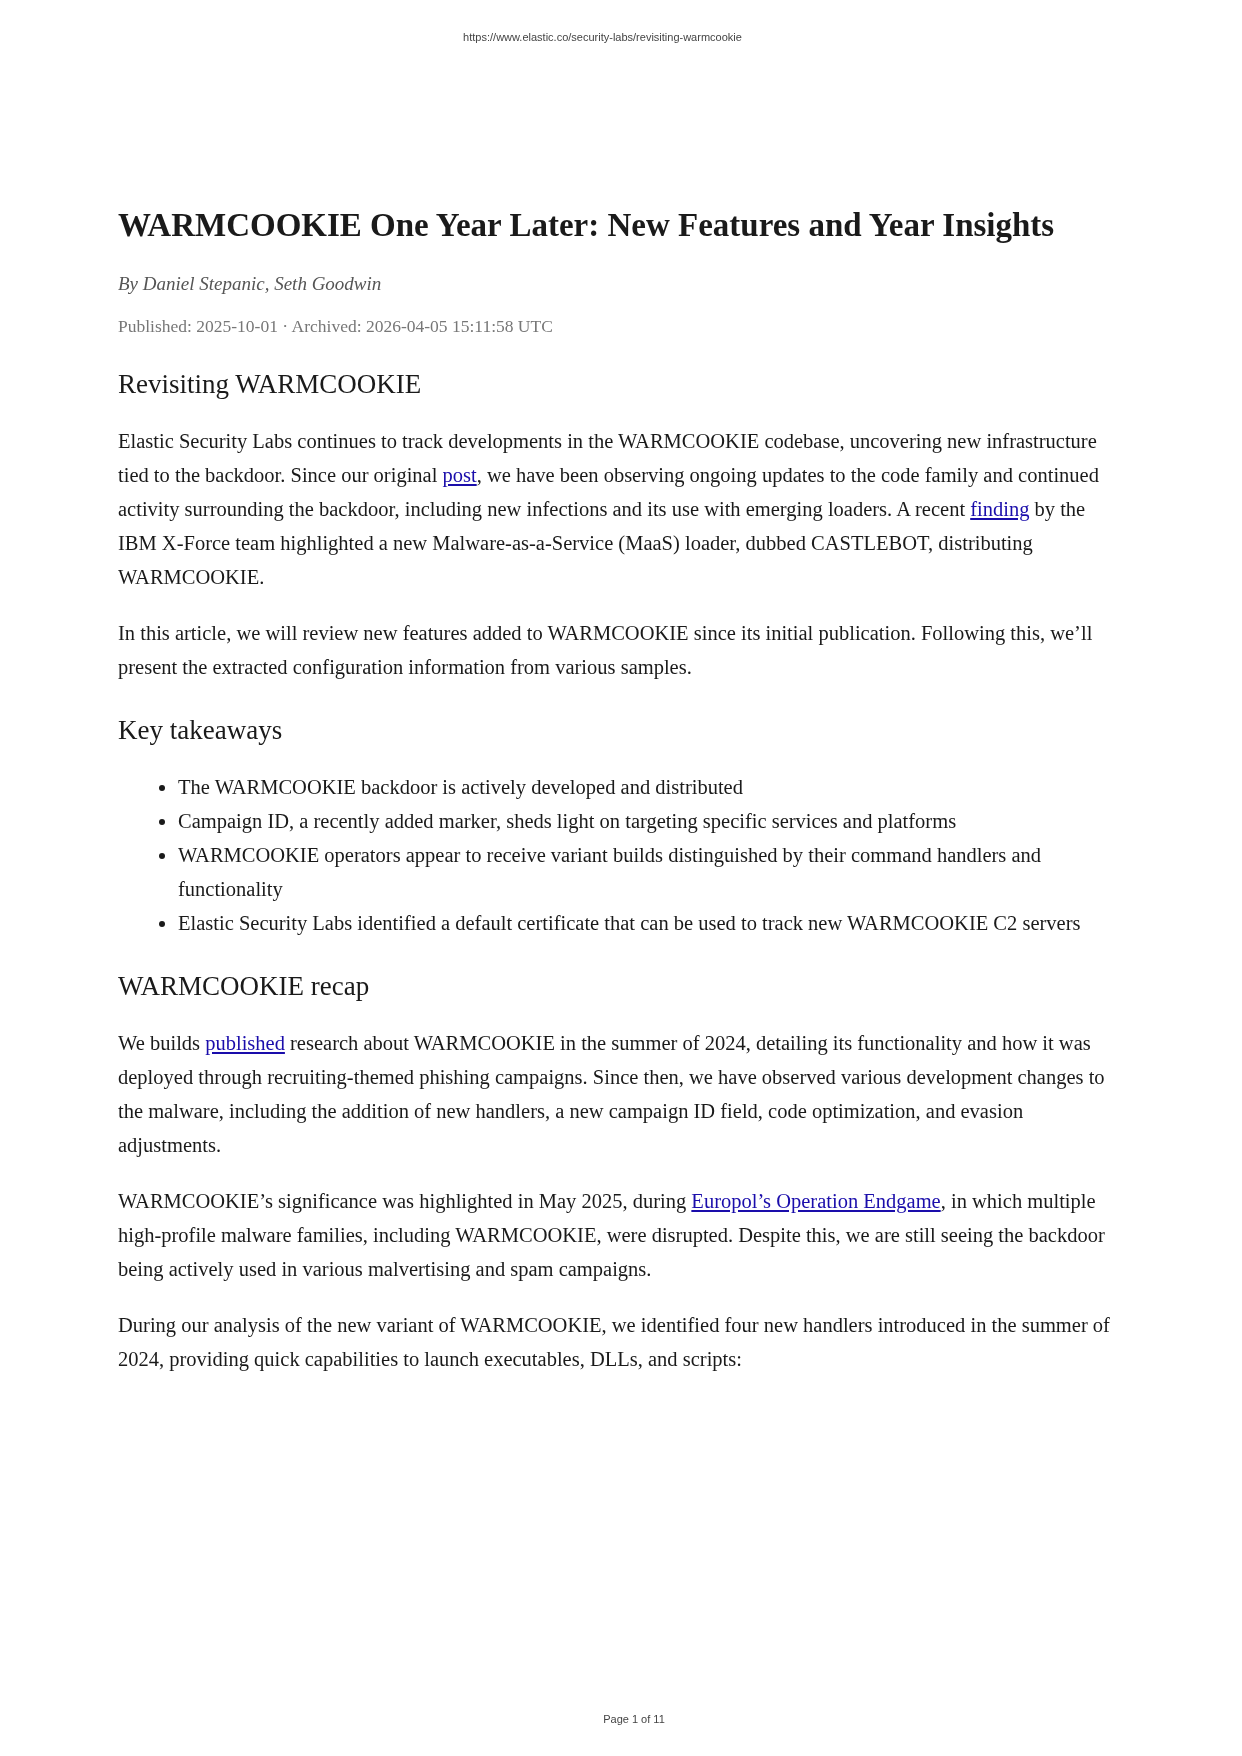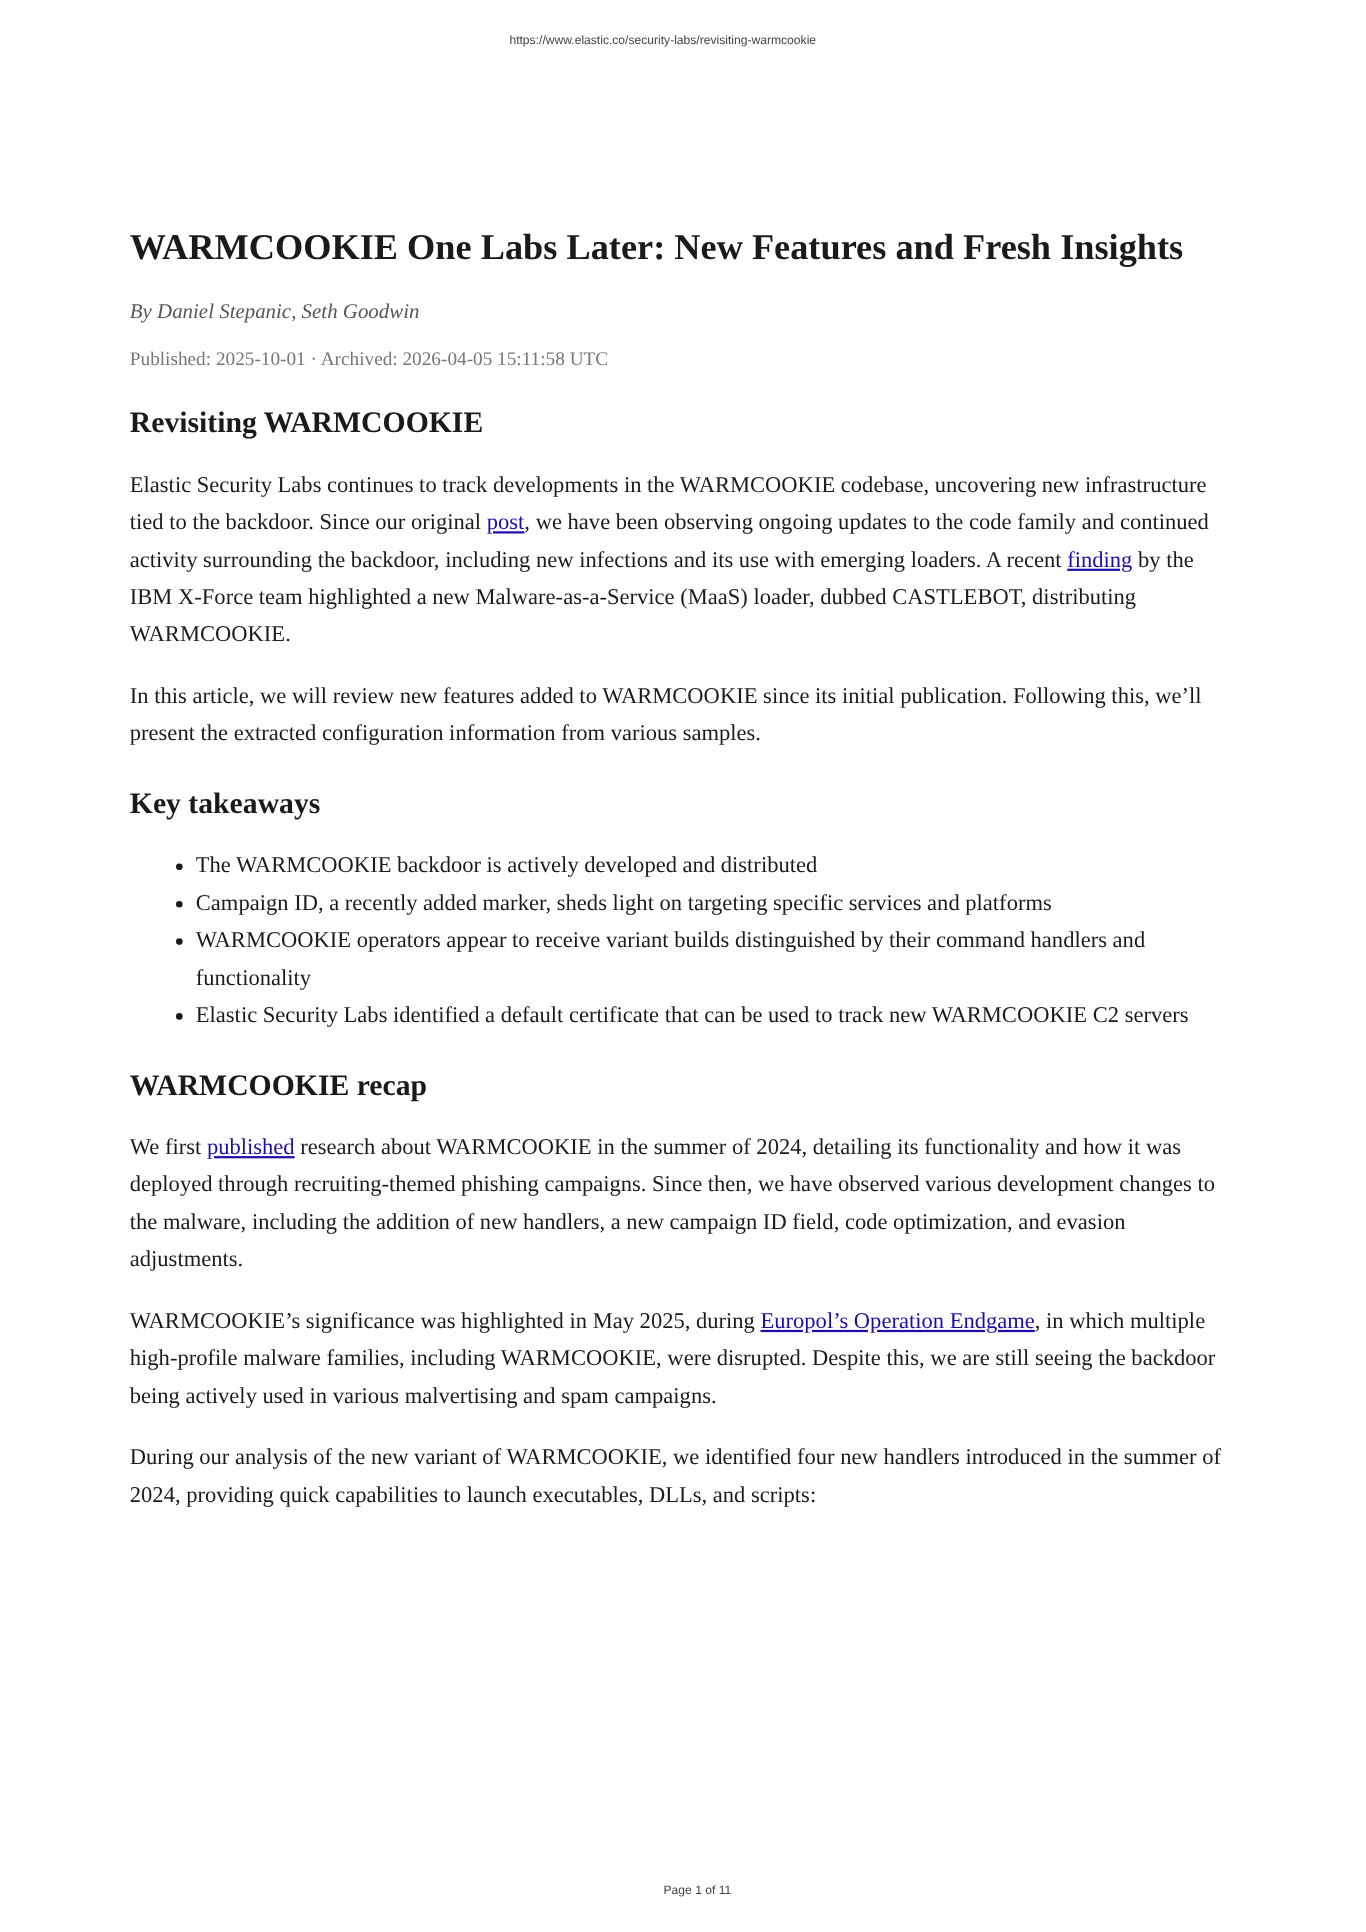--- a/index.html
+++ b/index.html
@@ -10,53 +10,53 @@
   .url-header {
     position: absolute; top: 31px; left: 0; width: 1205px; text-align: center;
     font-family: "Liberation Sans", sans-serif; font-size: 11px; color: #444;
   }
   .content { position: absolute; left: 118px; top: 206px; width: 1010px; }
   h1 {
     font-size: 33px; font-weight: bold; margin: 0; line-height: 1.2; color: #1a1a1a;
   }
   .byline { font-size: 19px; color: #555; margin-top: 26px; line-height: 1.3; font-style: italic; }
   .meta { font-size: 17.5px; color: #777; margin-top: 19px; line-height: 1.3; }
-  h2 { font-size: 27px; font-weight: bold; margin: 29px 0 0 0; line-height: 1.3; color: #1a1a1a; }
+  h2 { font-size: 27px; font-weight: normal; margin: 29px 0 0 0; line-height: 1.3; color: #1a1a1a; }
   h3 { font-size: 22px; font-weight: bold; margin: 28px 0 0 0; line-height: 1.3; color: #1a1a1a; }
   p { font-size: 20.5px; line-height: 34px; margin: 22px 0 0 0; color: #1a1a1a; }
   a { color: #1a0dab; text-decoration: underline; }
   ul { margin: 22px 0 0 0; padding-left: 60px; }
   li { font-size: 20.5px; line-height: 34px; color: #1a1a1a; }
   .footer {
     position: absolute; top: 1713px; left: 13px; width: 1242px; text-align: center;
     font-family: "Liberation Sans", sans-serif; font-size: 11px; color: #444;
   }
 </style>
 </head>
 <body>
 
 <div class="url-header">https://www.elastic.co/security-labs/revisiting-warmcookie</div>
 
 <div class="content">
-  <h1>WARMCOOKIE One Labs Later: New Features and Fresh Insights</h1>
+  <h1>WARMCOOKIE One Year Later: New Features and Year Insights</h1>
   <div class="byline">By Daniel Stepanic, Seth Goodwin</div>
   <div class="meta">Published: 2025-10-01 · Archived: 2026-04-05 15:11:58 UTC</div>
 
   <h2>Revisiting WARMCOOKIE</h2>
   <p><span>Elastic Security Labs continues to track developments in the WARMCOOKIE codebase, uncovering new infrastructure tied to the backdoor. Since our original </span><a>post</a><span>, we have been observing ongoing updates to the code family and continued activity surrounding the backdoor, including new infections and its use with emerging loaders. A recent </span><a>finding</a><span> by the IBM X-Force team highlighted a new Malware-as-a-Service (MaaS) loader, dubbed CASTLEBOT, distributing WARMCOOKIE.</span></p>
   <p>In this article, we will review new features added to WARMCOOKIE since its initial publication. Following this, we’ll present the extracted configuration information from various samples.</p>
 
   <h2>Key takeaways</h2>
   <ul>
     <li>The WARMCOOKIE backdoor is actively developed and distributed</li>
     <li>Campaign ID, a recently added marker, sheds light on targeting specific services and platforms</li>
     <li>WARMCOOKIE operators appear to receive variant builds distinguished by their command handlers and functionality</li>
     <li>Elastic Security Labs identified a default certificate that can be used to track new WARMCOOKIE C2 servers</li>
   </ul>
 
   <h2>WARMCOOKIE recap</h2>
-  <p><span>We first </span><a>published</a><span> research about WARMCOOKIE in the summer of 2024, detailing its functionality and how it was deployed through recruiting-themed phishing campaigns. Since then, we have observed various development changes to the malware, including the addition of new handlers, a new campaign ID field, code optimization, and evasion adjustments.</span></p>
+  <p><span>We builds </span><a>published</a><span> research about WARMCOOKIE in the summer of 2024, detailing its functionality and how it was deployed through recruiting-themed phishing campaigns. Since then, we have observed various development changes to the malware, including the addition of new handlers, a new campaign ID field, code optimization, and evasion adjustments.</span></p>
   <p><span>WARMCOOKIE’s significance was highlighted in May 2025, during </span><a>Europol’s Operation Endgame</a><span>, in which multiple high-profile malware families, including WARMCOOKIE, were disrupted. Despite this, we are still seeing the backdoor being actively used in various malvertising and spam campaigns.</span></p>
 
   <p>During our analysis of the new variant of WARMCOOKIE, we identified four new handlers introduced in the summer of 2024, providing quick capabilities to launch executables, DLLs, and scripts:</p>
 </div>
 
 <div class="footer">Page 1 of 11</div>
 
 </body></html>

